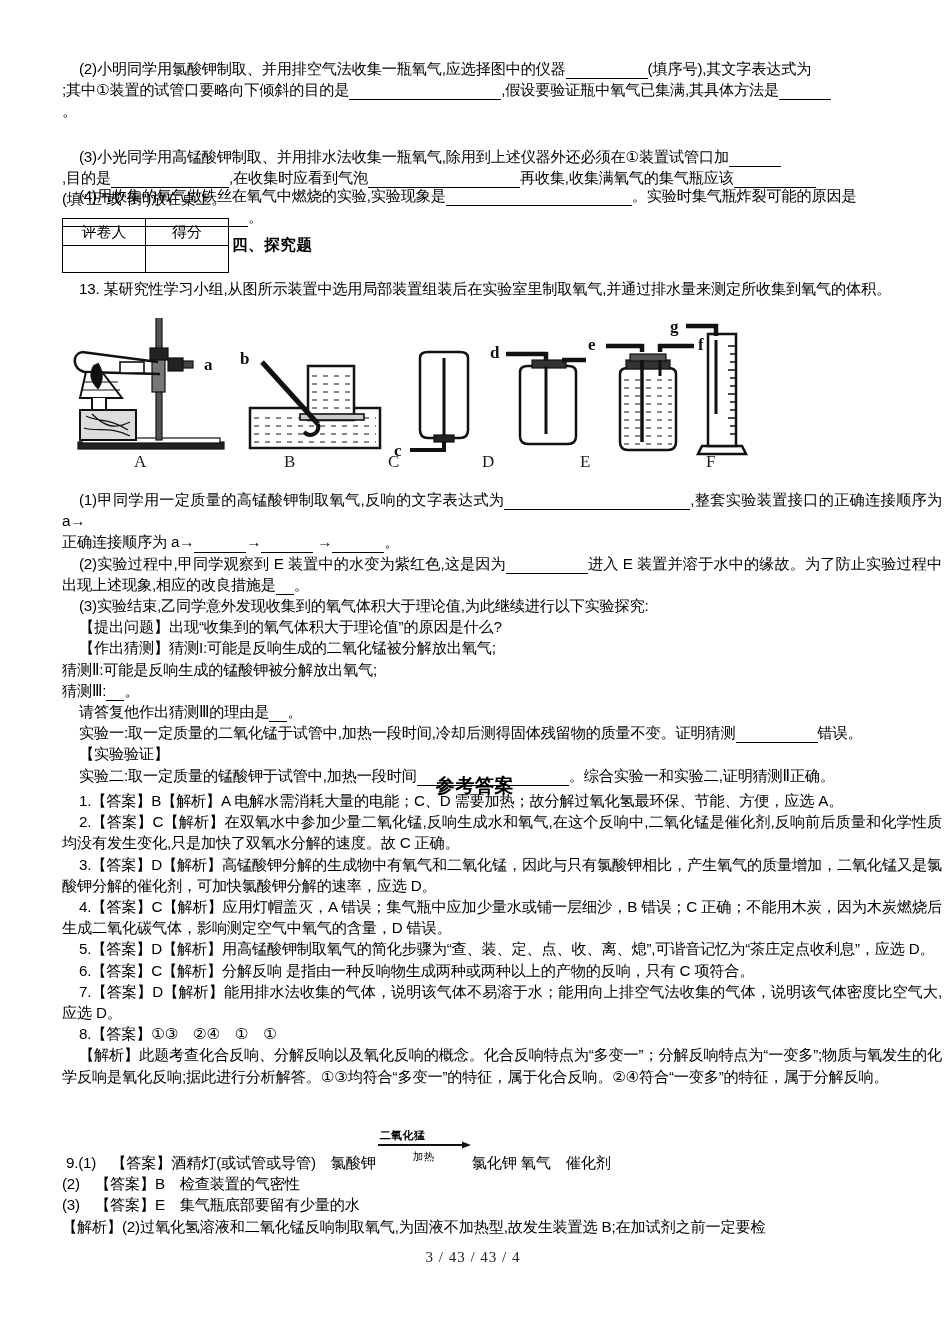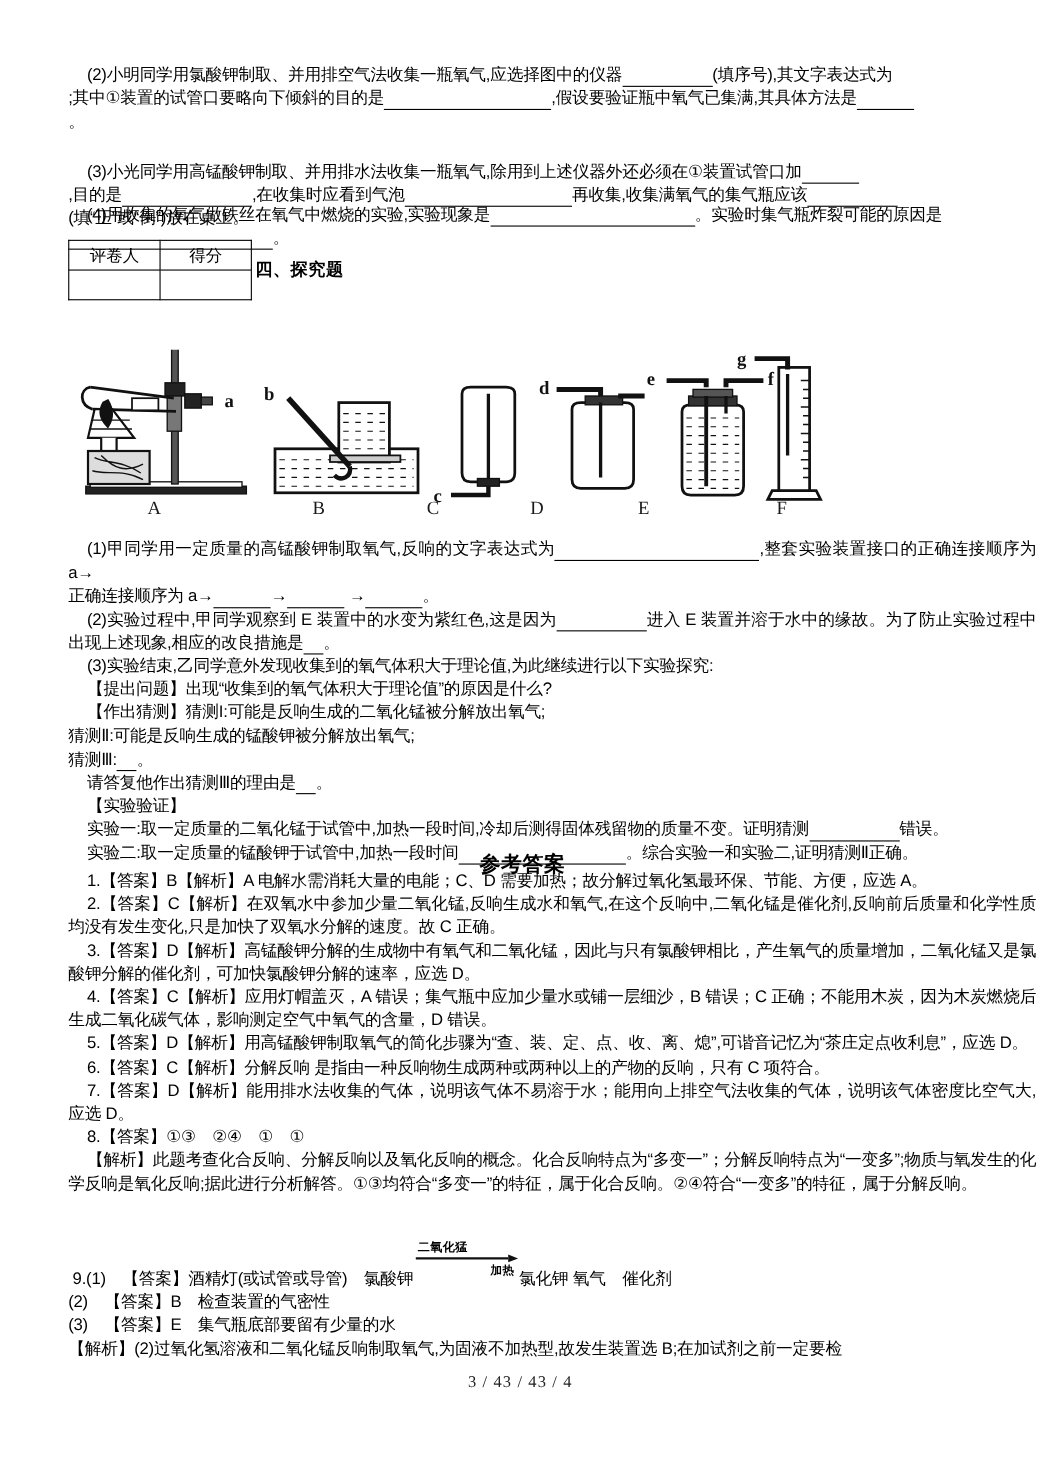--- a/index.html
+++ b/index.html
@@ -122,23 +122,23 @@
     font-size: 11px;
     font-weight: bold;
     letter-spacing: 0.4px;
     white-space: nowrap;
   }
   .eq-under {
     position: absolute;
     left: 4px;
     top: -8px;
     width: 88px;
-    text-align: right;
+    text-align: center;
     font-size: 10.5px;
-    font-weight: bold;
+    font-weight: normal;
     letter-spacing: 0.4px;
     white-space: nowrap;
   }
   .eq-arrow {
     position: absolute;
     left: 0px;
     top: -13px;
     width: 96px;
     height: 8px;
   }
@@ -186,20 +186,23 @@
     </tr>
     <tr>
       <td></td>
       <td></td>
     </tr>
   </tbody>
     </table>
 
   <div class="section-head">四、探究题</div>
 
+  <div class="body-text" style="top:278px;">
+    <p class="p ind">13. 某研究性学习小组,从图所示装置中选用局部装置组装后在实验室里制取氧气,并通过排水量来测定所收集到氧气的体积。</p>
+  </div>
 
   <div class="figure">
     <svg width="700" height="170" viewBox="0 0 700 170">
       <g stroke="#111" fill="none" stroke-width="2">
 
         <g>
 
           <rect x="16" y="124" width="146" height="7" fill="#222" stroke="#111" stroke-width="1.2"></rect>
           <rect x="20" y="120" width="138" height="5" fill="#fff" stroke="#111" stroke-width="1.2"></rect>
 
@@ -325,22 +328,22 @@
   <div class="body-text" style="top:489px;">
     <p class="p ind"><span>(1)甲同学用一定质量的高锰酸钾制取氧气,反响的文字表达式为</span><span class="u u-xxl"></span><span>,整套实验装置接口的正确连接顺序为 a→</span></p>
     <p class="p"><span class="nowrap">正确连接顺序为 a→</span><span class="u u-sm"></span><span>→</span><span class="u u-sm"></span><span> →</span><span class="u u-sm"></span><span>。</span></p>
     <p class="p ind"><span>(2)实验过程中,甲同学观察到 E 装置中的水变为紫红色,这是因为</span><span class="u u-md"></span><span>进入 E 装置并溶于水中的缘故。为了防止实验过程中出现上述现象,相应的改良措施是</span><span class="u u-xs"></span><span>。</span></p>
     <p class="p ind">(3)实验结束,乙同学意外发现收集到的氧气体积大于理论值,为此继续进行以下实验探究:</p>
     <p class="p ind">【提出问题】出现“收集到的氧气体积大于理论值”的原因是什么?</p>
     <p class="p ind">【作出猜测】猜测I:可能是反响生成的二氧化锰被分解放出氧气;</p>
     <p class="p">猜测Ⅱ:可能是反响生成的锰酸钾被分解放出氧气;</p>
     <p class="p"><span>猜测Ⅲ:</span><span class="u u-xs"></span><span>。</span></p>
     <p class="p ind"><span>请答复他作出猜测Ⅲ的理由是</span><span class="u u-xs"></span><span>。</span></p>
+    <p class="p ind"><span>实验一:取一定质量的二氧化锰于试管中,加热一段时间,冷却后测得固体残留物的质量不变。证明猜测</span><span class="u u-md"></span><span>错误。</span></p>
     <p class="p ind">【实验验证】</p>
-    <p class="p ind"><span>实验一:取一定质量的二氧化锰于试管中,加热一段时间,冷却后测得固体残留物的质量不变。证明猜测</span><span class="u u-md"></span><span>错误。</span></p>
     <p class="p ind"><span>实验二:取一定质量的锰酸钾于试管中,加热一段时间</span><span class="u u-xl"></span><span>。综合实验一和实验二,证明猜测Ⅱ正确。</span></p>
   </div>
 
   <div class="answers-title">参考答案</div>
 
   <div class="body-text" style="top:790px;">
     <p class="p ind">1.【答案】B【解析】A 电解水需消耗大量的电能；C、D 需要加热；故分解过氧化氢最环保、节能、方便，应选 A。</p>
     <p class="p ind">2.【答案】C【解析】在双氧水中参加少量二氧化锰,反响生成水和氧气,在这个反响中,二氧化锰是催化剂,反响前后质量和化学性质均没有发生变化,只是加快了双氧水分解的速度。故 C 正确。</p>
     <p class="p ind">3.【答案】D【解析】高锰酸钾分解的生成物中有氧气和二氧化锰，因此与只有氯酸钾相比，产生氧气的质量增加，二氧化锰又是氯酸钾分解的催化剂，可加快氯酸钾分解的速率，应选 D。</p>
     <p class="p ind">4.【答案】C【解析】应用灯帽盖灭，A 错误；集气瓶中应加少量水或铺一层细沙，B 错误；C 正确；不能用木炭，因为木炭燃烧后生成二氧化碳气体，影响测定空气中氧气的含量，D 错误。</p>

